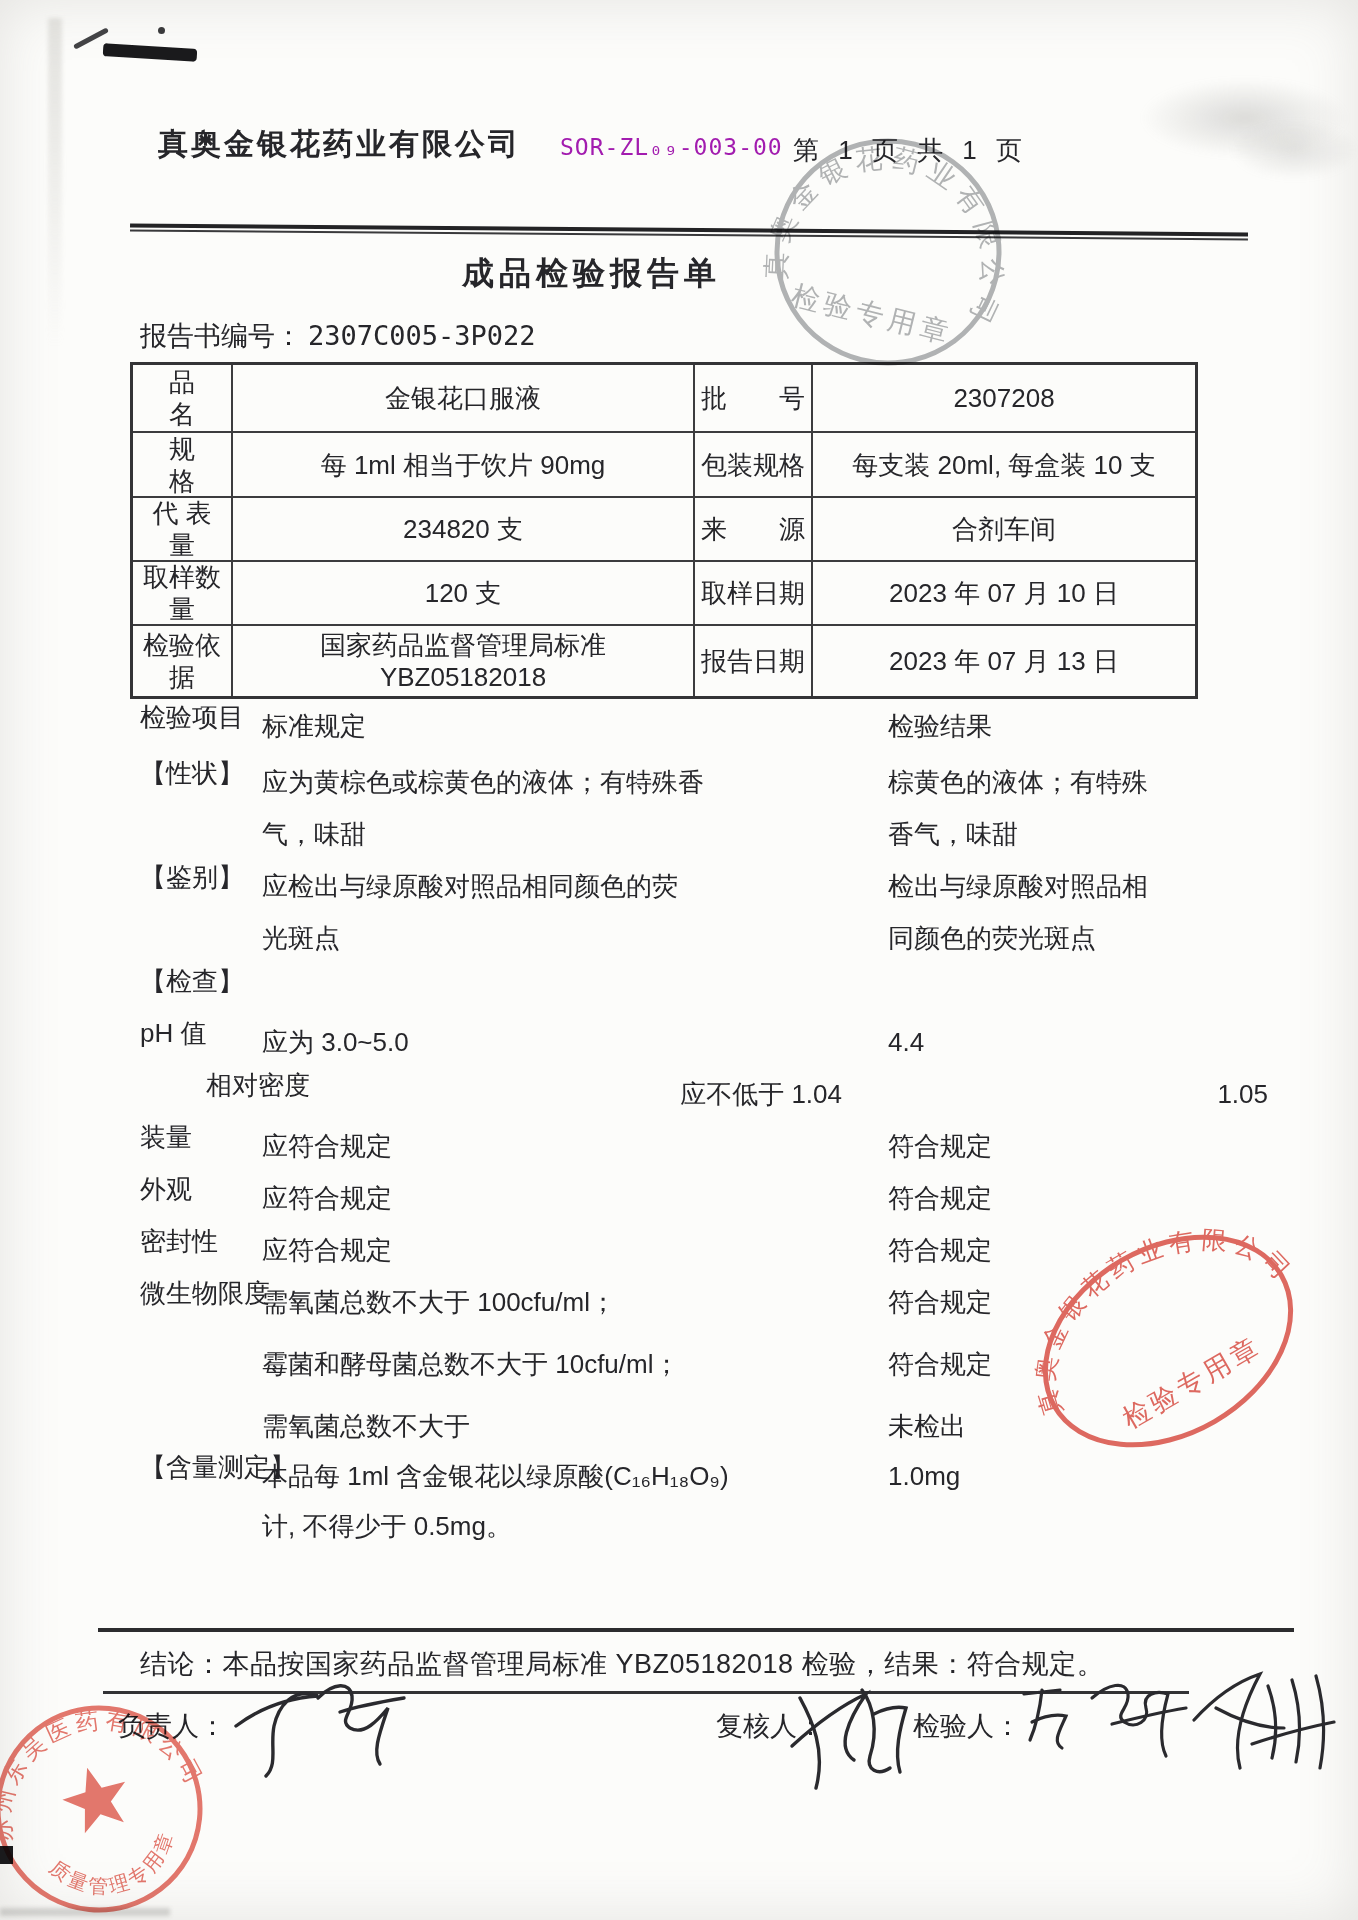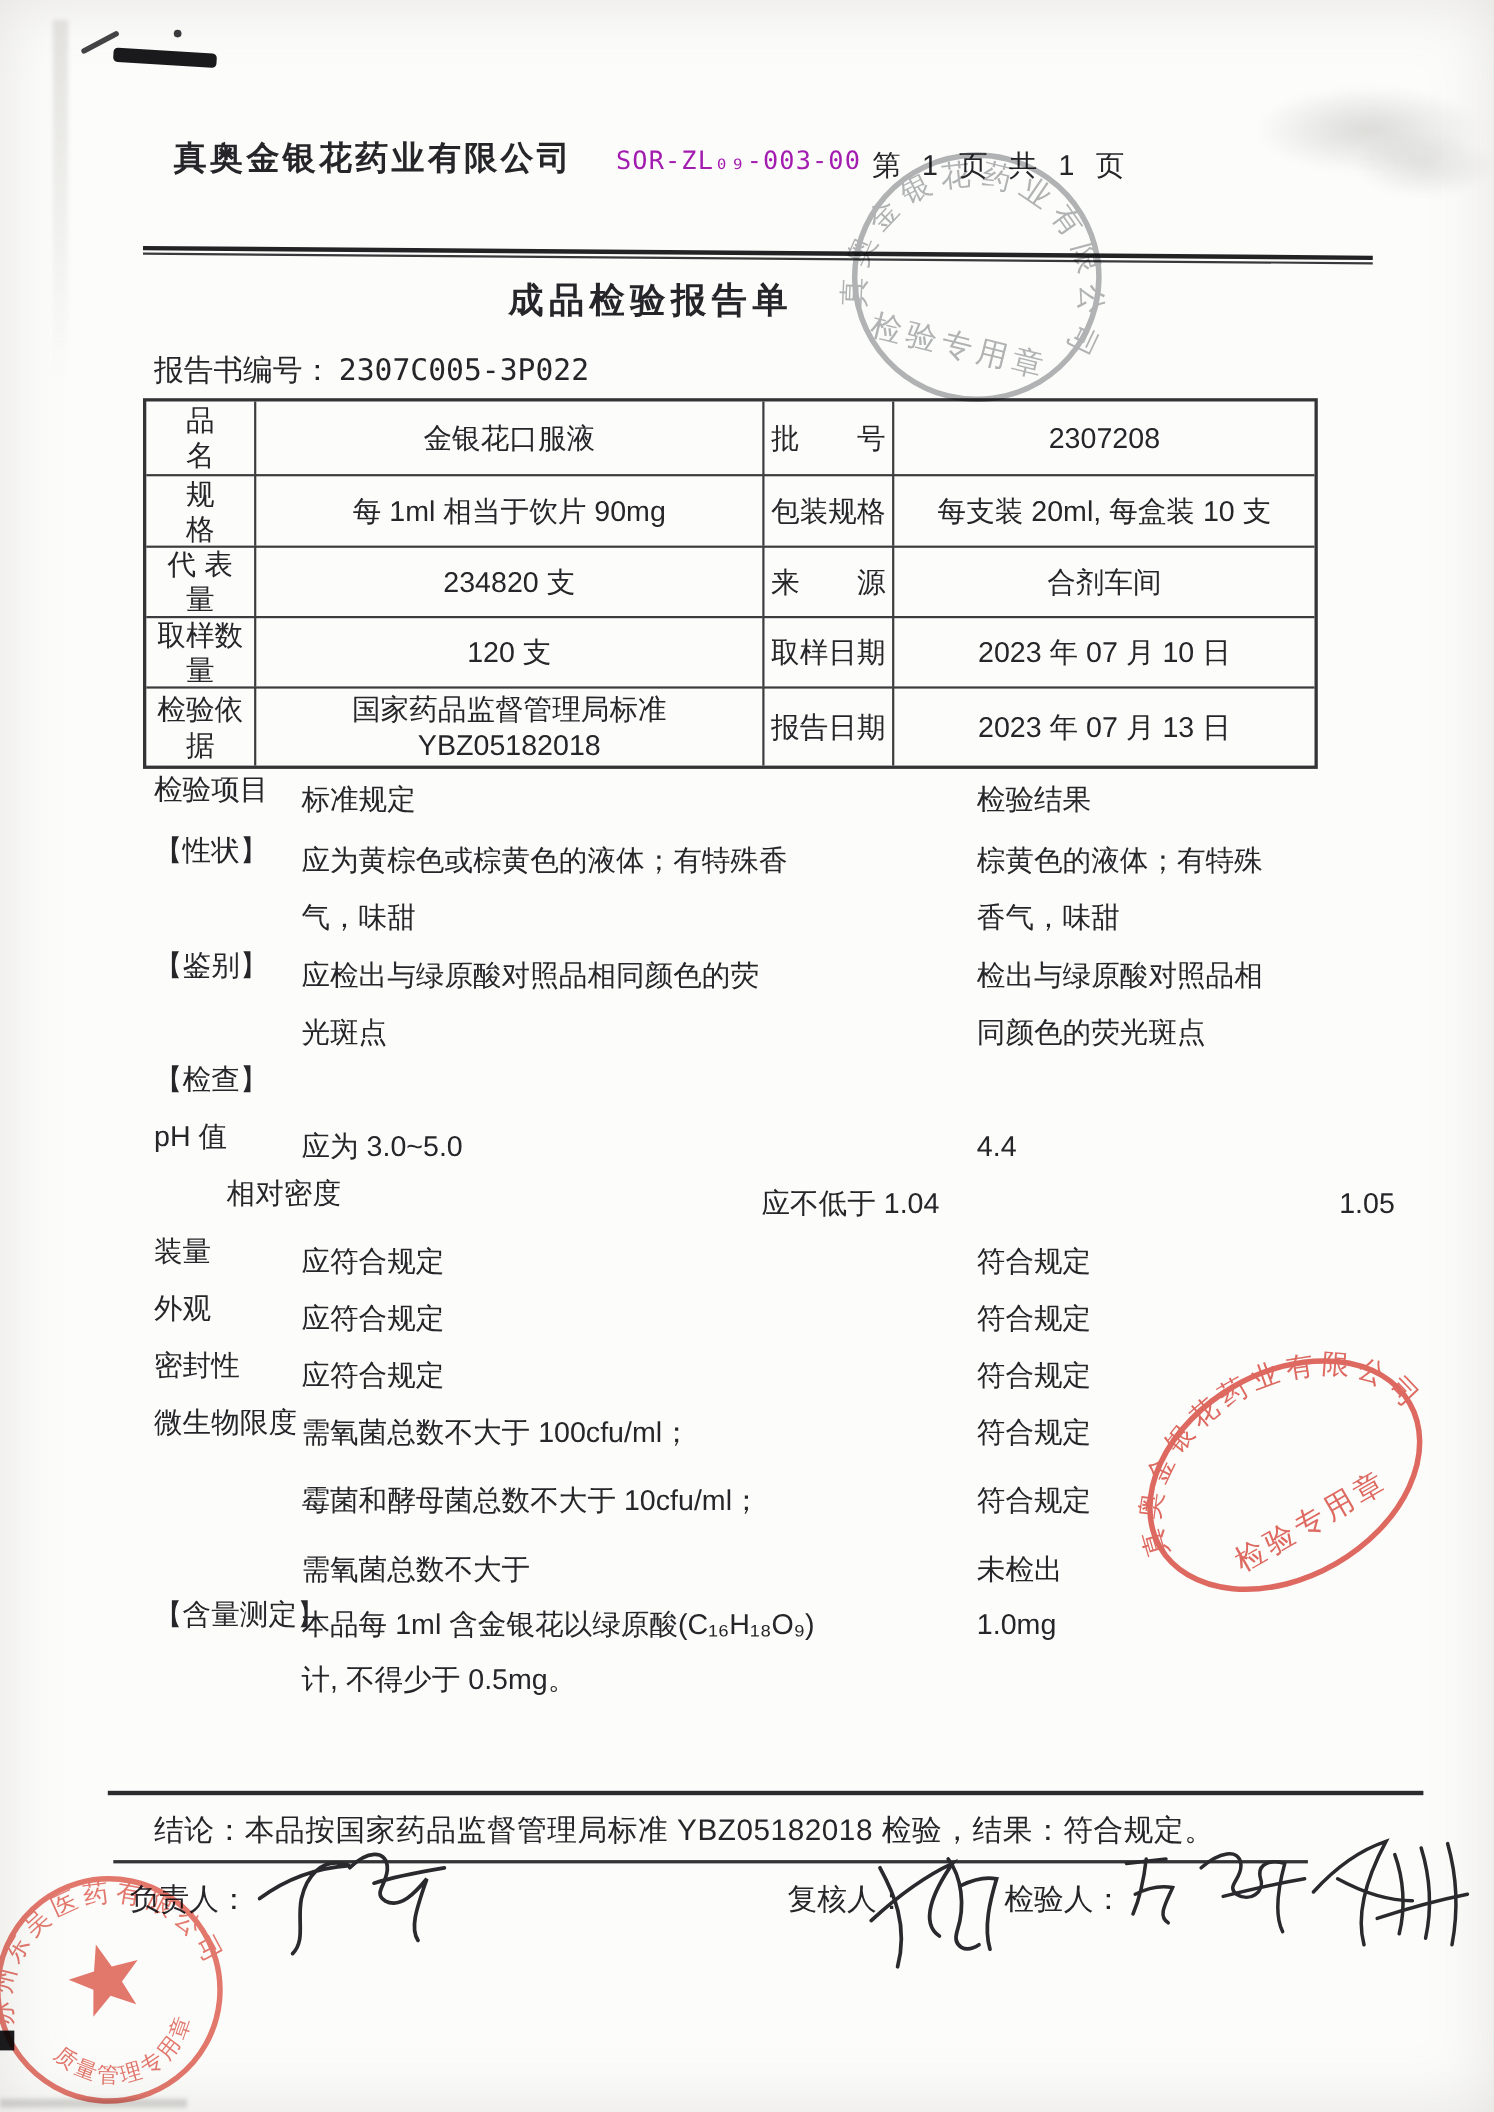--- a/index.html
+++ b/index.html
@@ -37,21 +37,21 @@
     border-left:2px solid #3c3c3e;border-top:2px solid #3c3c3e;
     line-height:32px;padding:0 4px;
   }
   .info-table .cell.c0{border-left:none;}
   .info-table .cell.r0{border-top:none;}
 
   
   .res{left:0;top:700px;width:1358px;font-size:26px;}
   .res .row{position:relative;width:100%;}
   .res .lab{position:absolute;left:140px;width:170px;white-space:nowrap;}
-  .res .std{position:absolute;left:262px;width:580px;line-height:52px;margin-left:12px;}
+  .res .std{position:absolute;left:262px;width:580px;line-height:52px;}
   .res .rst{position:absolute;left:888px;width:380px;line-height:52px;}
   .res .hdr{font-size:26px;}
 
   
   .ruleA{left:98px;top:1628px;width:1196px;height:4px;background:#2c2c2e;}
   .conclusion{left:140px;top:1646px;font-size:27px;letter-spacing:.5px;}
   .ruleB{left:103px;top:1691px;width:1086px;height:3px;background:#333335;}
   .siglab{font-size:27px;top:1708px;font-family:Liberation Serif, serif;}
   .sig svg{display:block;}
 

